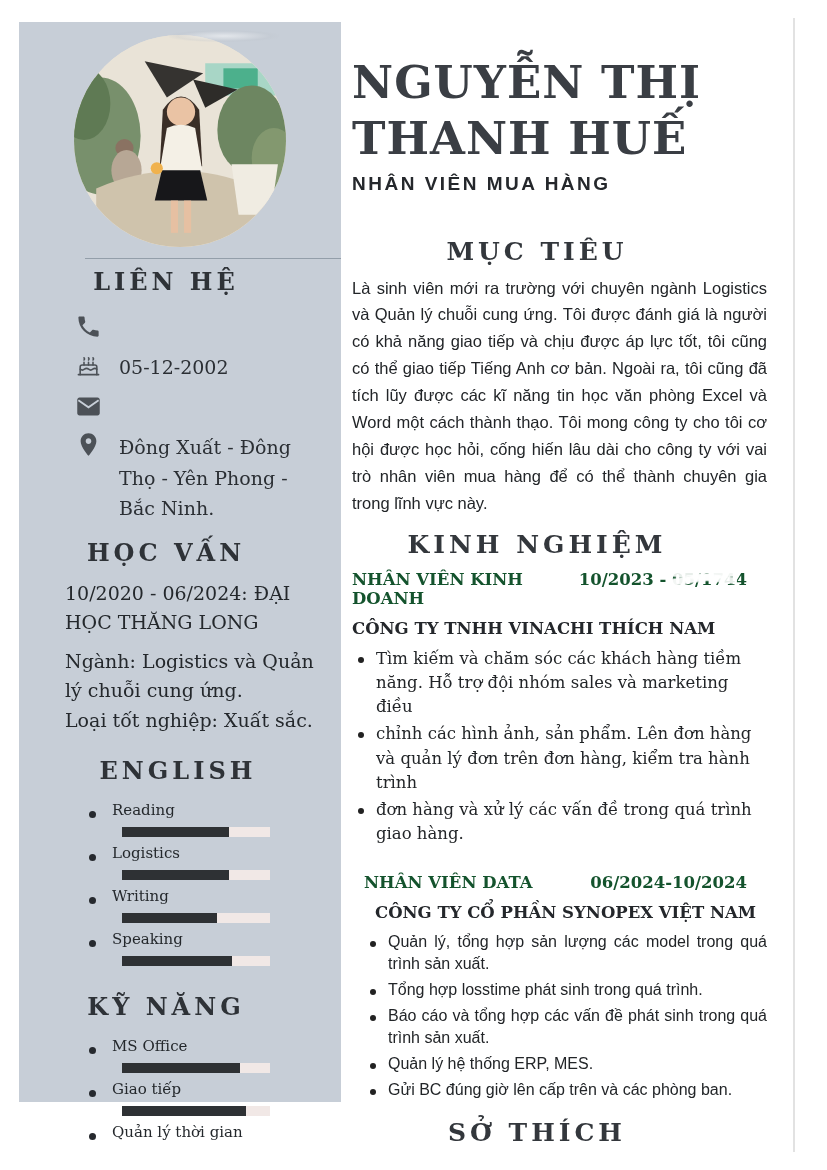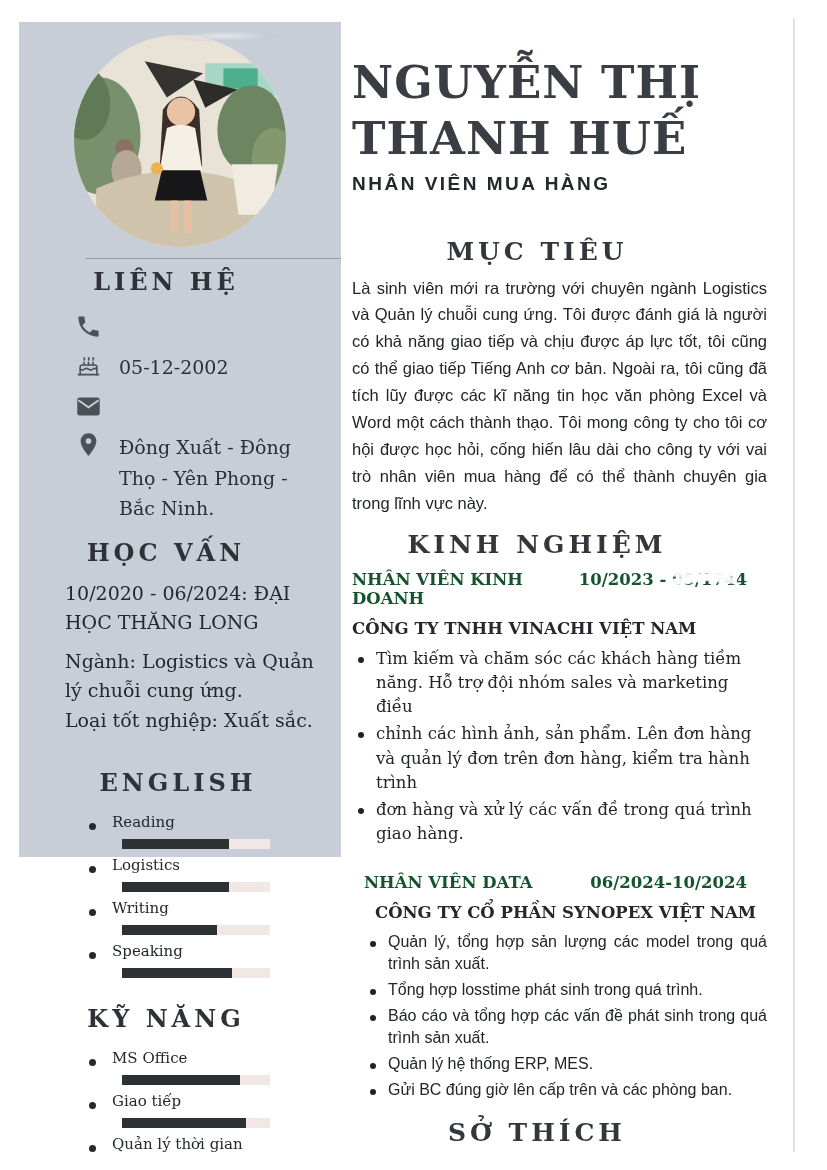--- a/index.html
+++ b/index.html
@@ -4,21 +4,21 @@
 <style>
   html,body{margin:0;padding:0;}
   body{
     width:827px;height:1170px;background:#ffffff;position:relative;
     font-family:"DejaVu Serif",serif;color:#26292e;overflow:hidden;
   }
   .page{position:absolute;inset:0;}
   .page-edge-right{position:absolute;left:793px;top:18px;width:2px;height:1134px;background:#e2e2e2;}
 
   
-  .sidebar{position:absolute;left:19px;top:22px;width:322px;height:835px;background:#c7ced7;}
+  .sidebar{position:absolute;left:19px;top:22px;width:322px;height:1080px;background:#c7ced7;}
   .photo-wrap{width:212px;height:212px;border-radius:50%;overflow:hidden;margin:13px auto 0;background:#e9e3d7;}
   .photo-wrap svg{display:block;width:100%;height:100%;}
   .divider{height:1px;background:#939ea9;margin:11px 0 0 66px;width:256px;}
   .side-heading{
     font-weight:bold;font-size:24px;letter-spacing:4px;color:#2e3237;
     text-align:center;padding-right:28px;
   }
   .contact{margin-top:17px;}
   .c-row{display:flex;align-items:flex-start;margin:0 18px 11px 56px;min-height:27px;gap:17px;}
   .c-icon{flex:0 0 27px;height:27px;color:#4c5157;position:relative;}
@@ -151,21 +151,21 @@
     <div>
       <div class="side-heading" style="margin-top:14px;">HỌC VẤN</div>
       <div class="edu">
         <div class="edu-period">10/2020 - 06/2024: ĐẠI HỌC THĂNG LONG</div>
         <div class="edu-line">Ngành: Logistics và Quản lý chuỗi cung ứng.</div>
         <div class="edu-line">Loại tốt nghiệp: Xuất sắc.</div>
       </div>
     </div>
 
     <div>
-      <div class="side-heading" style="margin-top:32px;padding-left:24px;">ENGLISH</div>
+      <div class="side-heading" style="margin-top:20px;padding-left:24px;">ENGLISH</div>
       <div class="skill-group">
         <div class="skill">
           <div class="skill-label">
               <span class="dot"></span>
             <span>Reading</span>
             </div>
           <div class="bar">
             <div class="bar-fill" style="width: 72%;"></div>
             </div>
         </div>
@@ -245,21 +245,21 @@
     </div>
 
     <div>
       <div class="main-heading mt-experience">KINH NGHIỆM</div>
 
       <div>
         <div class="job-head">
           <span>NHÂN VIÊN KINH DOANH</span>
           <span class="job-date"><span>10/2023 - </span><span class="smudge">05/174</span><span>4</span></span>
         </div>
-        <div class="company">CÔNG TY TNHH VINACHI VIỆT NAM</div>
+        <div class="company">CÔNG TY TNHH VINACHI THÍCH NAM</div>
         <ul class="bullets">
           <li>Tìm kiếm và chăm sóc các khách hàng tiềm năng. Hỗ trợ đội nhóm sales và marketing điều</li>
           <li>chỉnh các hình ảnh, sản phẩm. Lên đơn hàng và quản lý đơn trên đơn hàng, kiểm tra hành trình</li>
           <li>đơn hàng và xử lý các vấn đề trong quá trình giao hàng.</li>
         </ul>
       </div>
 
       <div class="job2">
         <div class="job-head">
           <span>NHÂN VIÊN DATA</span>

